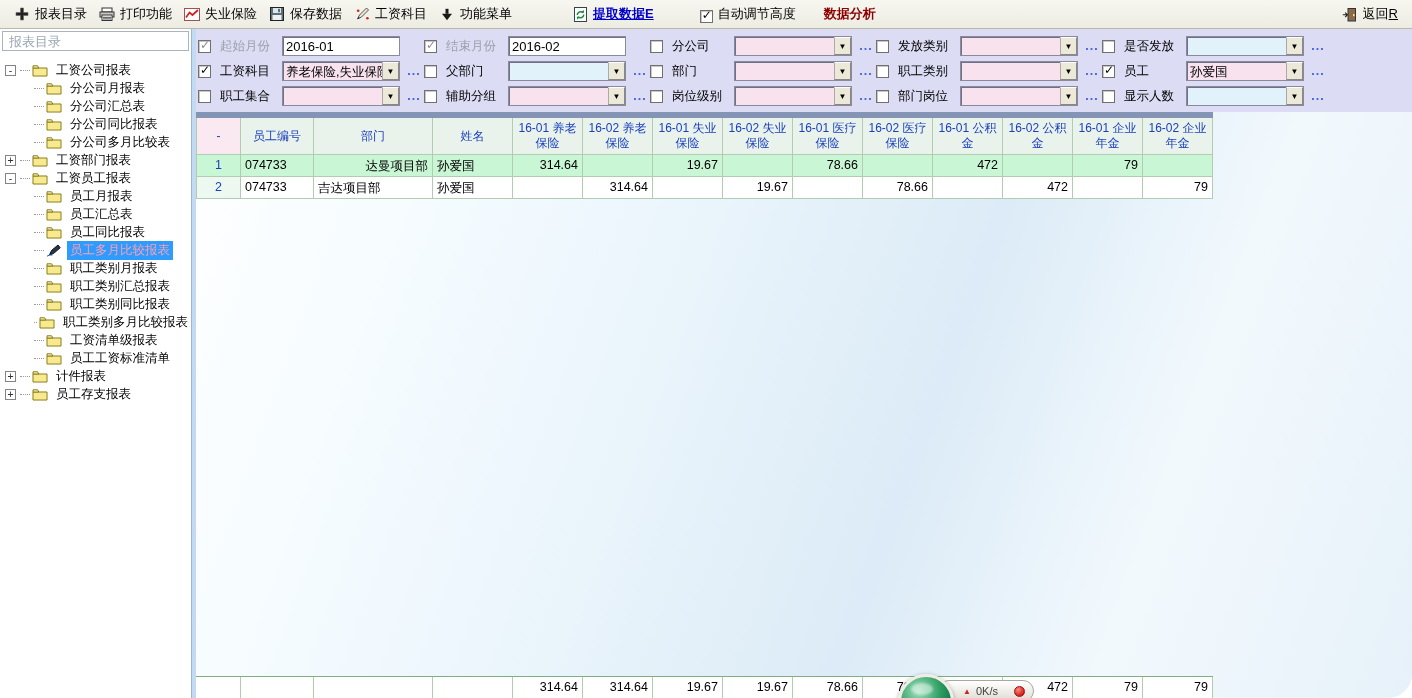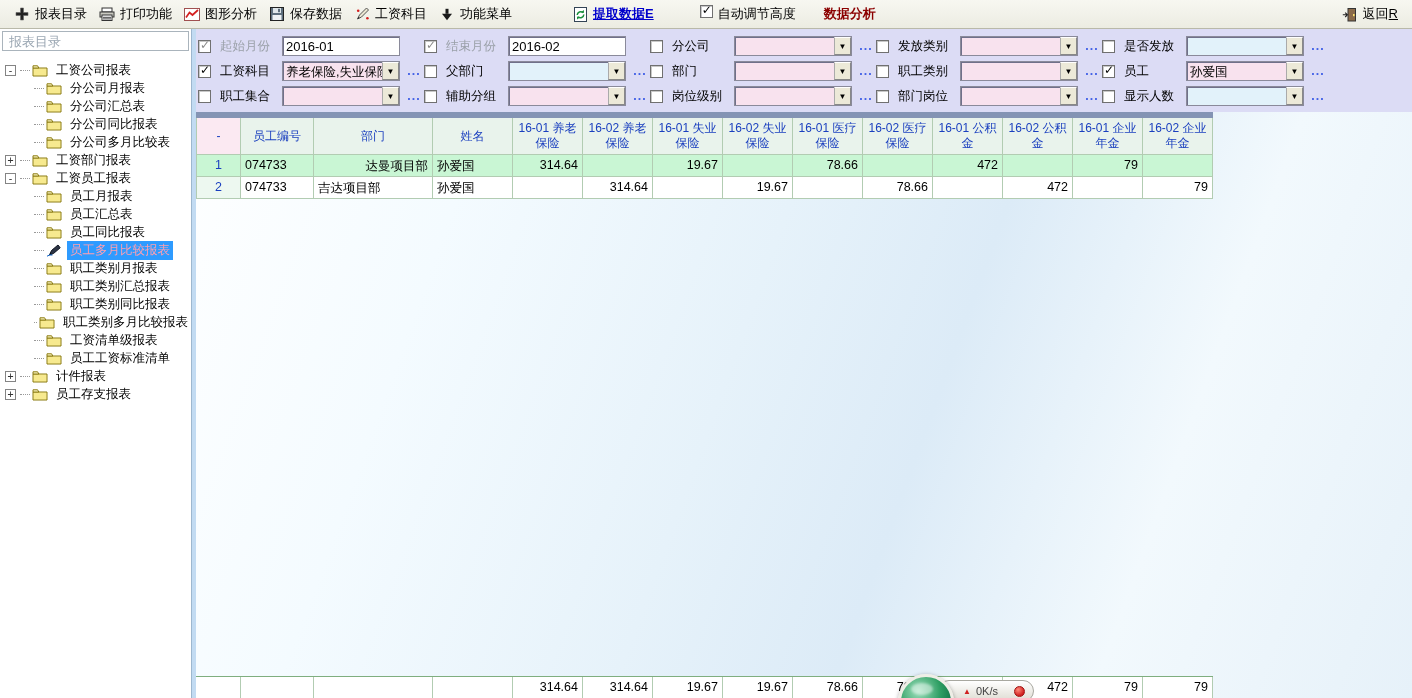--- a/index.html
+++ b/index.html
@@ -8,21 +8,21 @@
   #app { position:relative; width:1412px; height:698px; }
 
   
   .toolbar { position:absolute; left:0; top:0; width:1412px; height:29px;
     background:linear-gradient(#f7f7f1,#ecece2); border-bottom:1px solid #b9b9a9;
     display:flex; align-items:center; padding:0 8px; }
   .tb-item { display:flex; align-items:center; gap:5px; padding:2px 6px; cursor:default; color:#000; font-size:13px; }
   .tb-icon { display:inline-flex; width:16px; height:16px; align-items:center; justify-content:center; }
   .tb-extract { margin-left:48px; color:#0000CC; font-weight:bold; }
   .tb-extract .lbl { text-decoration:underline; }
-  .tb-check { display:flex; align-items:flex-start; gap:5px; margin-left:40px; font-size:13px; }
+  .tb-check { display:flex; align-items:flex-end; gap:5px; margin-left:40px; font-size:13px; }
   .tb-analysis { margin-left:28px; color:#8B0000; font-weight:bold; font-size:13px; }
   .tb-spacer { flex:1; }
   .tb-back { display:flex; align-items:center; gap:5px; font-size:13px; margin-right:6px; }
 
   
   .cb { width:13px; height:13px; background:#fff; border:1px solid #707070;
     box-shadow:inset 1px 1px 0 #c8c8c8; position:relative; display:inline-block; flex:0 0 13px; }
   .cb.checked::after { content:"✓"; position:absolute; left:1px; top:-3px; font-size:12px; font-weight:bold; color:#000; }
   .cb.checked.disabled::after { color:#8a8a8a; }
 
@@ -37,21 +37,21 @@
     font-size:10px; line-height:9px; text-align:center; color:#333; margin-right:4px; flex:0 0 11px; font-family:"DejaVu Sans Mono",monospace; }
   .tree-item .stub { width:10px; border-top:1px dotted #9a9a9a; margin-right:2px; }
   .tree-item .t-icon { margin-right:5px; display:inline-flex; }
   .tree-item .t-label { padding:1px 3px; font-size:12.5px; color:#000; }
   .tree-item.selected .t-label { background:#2E9BFF; color:#FF9FB0; }
   .lv0 { padding-left:5px; }
   .lv1 { padding-left:34px; }
 
   
   .main { position:absolute; left:196px; top:29px; width:1216px; height:669px;
-    background:linear-gradient(110deg,#ffffff 0%,#f4fbff 22%,#e6f2fa 45%,#dcebf7 60%,#f2f9fd 78%,#e6f1f9 100%); }
+    background:linear-gradient(110deg,#ffffff 0%,#f4fbff 22%,#e6f2fa 45%,#dcebf7 60%,#f2f9fd 78%,#e6f1f9 100%);border-radius:24px; }
 
   
   .filters { position:relative; width:1216px; height:83px; background:#DCDCF5; padding-top:6px; }
   .f-row { height:22px; margin-bottom:3px; display:grid;
     grid-template-columns:repeat(5, 20px 64px 122px 20px); align-items:center; padding-left:2px; }
   .f-label { font-size:12.5px; color:#000; padding-left:2px; overflow:hidden; white-space:nowrap; }
   .f-label.disabled { color:#9aa0a8; }
   .f-field { height:20px; border:1px solid #8a8a9a; box-shadow:inset 1px 1px 0 #70708a; background:#fff;
     display:flex; align-items:stretch; margin-right:4px; }
   .f-field input { border:0; outline:0; width:100%; font-size:13px; padding:0 3px; background:transparent;
@@ -126,21 +126,21 @@
           </span>
           <span>打印功能</span>
         </div>
         <div class="tb-item">
           <span class="tb-icon">
             <svg width="16" height="13" viewBox="0 0 16 13">
               <rect x="0.5" y="0.5" width="15" height="12" fill="#fff" stroke="#a05050"></rect>
               <polyline points="2,9.5 5.5,4.5 8.5,7 14,2" fill="none" stroke="#d42020" stroke-width="1.7"></polyline>
             </svg>
           </span>
-          <span>图形分析</span>
+          <span>失业保险</span>
         </div>
         <div class="tb-item">
           <span class="tb-icon">
             <svg width="14" height="14" viewBox="0 0 14 14">
               <rect x="0.5" y="0.5" width="13" height="13" fill="#5d6e7d" stroke="#222"></rect>
               <rect x="3" y="1" width="8" height="5" fill="#dfe6ea"></rect>
               <rect x="8" y="1.8" width="2" height="3.4" fill="#5d6e7d"></rect>
               <rect x="2.5" y="8" width="9" height="5" fill="#eef2f5"></rect>
             </svg>
           </span>

